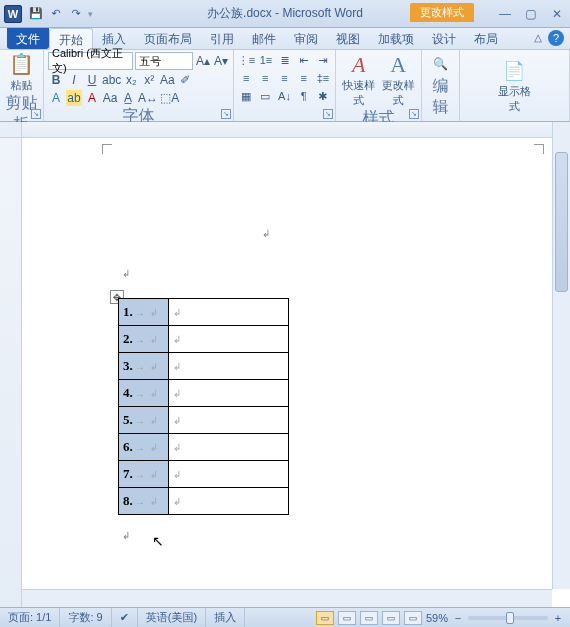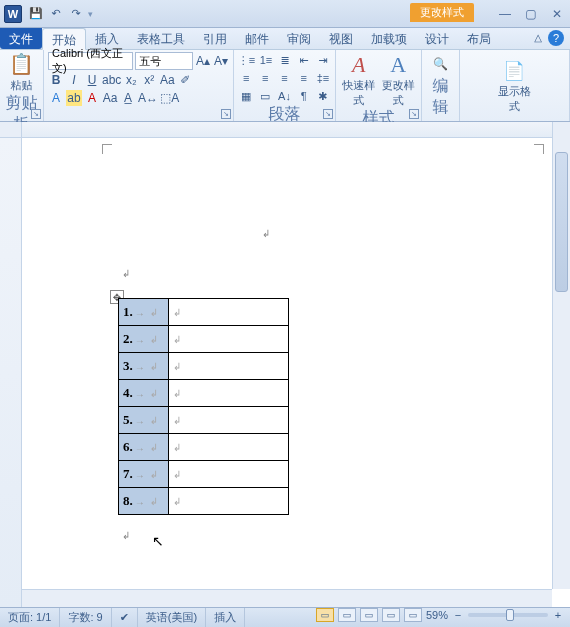--- a/index.html
+++ b/index.html
@@ -12,21 +12,21 @@
   .qat-btn { width: 16px; height: 16px; display:flex; align-items:center; justify-content:center; color: #3b5d8a; font-size: 11px; }
   .qat-sep { color:#7a96bc; font-size:9px;}
   .title-text { position: absolute; left: 50%; transform: translateX(-50%); color: #3b5d8a; font-size: 12px; }
   .context-tab { position: absolute; right: 96px; top: 3px; background: #f0a030; color: #fff; padding: 2px 10px; font-size: 11px; border-radius: 2px 2px 0 0; }
   .win-controls { position: absolute; right: 4px; display: flex; gap: 8px; color: #4a6a99; font-size:12px; align-items:center;}
   .win-controls span { width: 18px; text-align:center;}
 
   
   .ribbon-tabs { height: 22px; background: linear-gradient(#e8f0fb,#dbe6f4); display: flex; border-bottom: 1px solid #b8cce0; position: relative; }
   .tab { padding: 3px 9px; color: #3b5d8a; font-size: 12px; cursor: default; }
-  .tab.file { background: #1e5bb5; color: #fff; border-radius: 0 0 3px 3px; margin-left:0;}
+  .tab.file { background: #1e5bb5; color: #fff; border-radius: 0 0 3px 3px; margin-left:7px;}
   .tab.active { background: #f4f7fc; border: 1px solid #b8cce0; border-bottom: 1px solid #f4f7fc; border-radius: 3px 3px 0 0; margin-bottom:-1px;}
   .help-icon { position: absolute; right: 6px; top: 2px; width: 16px; height: 16px; background: #2a7cd8; color:#fff; border-radius: 50%; font-size: 11px; text-align:center; line-height:16px;}
   .ribbon-min { position:absolute; right: 28px; top:4px; color:#3b5d8a; font-size:10px;}
 
   
   .ribbon { height: 72px; background: linear-gradient(#f4f8fd,#e6eef8); border-bottom: 1px solid #9fb4d1; display: flex; }
   .group { border-right: 1px solid #c4d4e8; padding: 2px 4px; display:flex; flex-direction:column; justify-content:space-between; position:relative;}
   .group-label { text-align:center; font-size: 16px; color: #5a7aa8; padding-bottom:1px;}
   .grp-body { flex:1; display:flex; align-items:center; gap:3px;}
 
@@ -78,53 +78,54 @@
   table.doc-tbl td { border:1px solid #000; height:27px; vertical-align: middle; font-family: "Times New Roman", serif; font-size:12px; padding: 0 4px;}
   .c1 { width:50px; background:#b8cce4;}
   .c1 .num { font-weight: bold; font-size: 13px;}
   .c2 { width:120px; }
   .arrow { color:#999; font-size:10px; margin: 0 2px;}
   .pm { color:#aaa; font-size:10px;}
 
   .cursor { position:absolute; left:130px; top:395px; font-size:14px; color:#000; pointer-events:none;}
 
   
-  .status-bar { position:absolute; bottom:0; left:0; right:0; height:20px; background:linear-gradient(#dce7f5,#cad9ec); border-top:1px solid #9fb4d1; display:flex; align-items:flex-start; font-size:11px; color:#3b5d8a;}
+  .status-bar { position:absolute; bottom:0; left:0; right:0; height:20px; background:linear-gradient(#dce7f5,#cad9ec); border-top:1px solid #9fb4d1; display:flex; align-items:center; font-size:11px; color:#3b5d8a;}
   .status-seg { padding: 0 8px; border-right:1px solid #b4c6dd; height:100%; display:flex; align-items:center;}
   .status-right { margin-left:auto; display:flex; align-items:center; gap:4px; padding-right:6px;}
   .view-btn { width:18px; height:14px; border:1px solid #9fb4d1; background:#eaf1fa; font-size:9px; display:flex; align-items:center; justify-content:center;}
   .view-btn.active{ background:#f8e0a8; border-color:#d8a628;}
   .zoom-slider { width:80px; height:4px; background:#bccde4; position:relative; border-radius:2px;}
   .zoom-thumb { position:absolute; left:38px; top:-4px; width:8px; height:12px; background:#eaf1fa; border:1px solid #7a96bc; border-radius:2px;}
   .zoom-btn { width:12px; text-align:center;}
 </style>
 </head>
 <body>
 
 <div class="title-bar">
   <div class="word-icon">W</div>
   <div class="qat">
     <span class="qat-btn">💾</span>
     <span class="qat-btn">↶</span>
     <span class="qat-btn">↷</span>
     <span class="qat-sep">▾</span>
   </div>
+  <div class="title-text">办公族.docx - Microsoft Word</div>
   <div class="context-tab">更改样式</div>
   <div class="win-controls">
     <span>—</span>
     <span>▢</span>
     <span>✕</span>
   </div>
 </div>
 
 <div class="ribbon-tabs">
   <div class="tab file">文件</div>
   <div class="tab active">开始</div>
   <div class="tab">插入</div>
-  <div class="tab">表格工具</div>
+  <div class="tab">页面布局</div>
   <div class="tab">引用</div>
   <div class="tab">邮件</div>
   <div class="tab">审阅</div>
   <div class="tab">视图</div>
   <div class="tab">加载项</div>
   <div class="tab">设计</div>
   <div class="tab">布局</div>
   <span class="ribbon-min">△</span>
   <div class="help-icon">?</div>
 </div>
@@ -162,20 +163,21 @@
       <div class="font-row">
         <span class="f-btn" style="color:#2a7cd8">A</span>
         <span class="f-btn" style="background:#ffe680">ab</span>
         <span class="f-btn" style="color:#c00">A</span>
         <span class="f-btn">Aa</span>
         <span class="f-btn">A̲</span>
         <span class="f-btn">A↔</span>
         <span class="f-btn">⬚A</span>
       </div>
     </div>
+    <div class="group-label">字体</div>
     <div class="dialog-launcher">↘</div>
   </div>
 
   <div class="group para-grp">
     <div class="para-rows">
       <div class="para-row">
         <span class="p-btn">⋮≡</span>
         <span class="p-btn">1≡</span>
         <span class="p-btn">≣</span>
         <span class="p-btn">⇤</span>
@@ -189,21 +191,20 @@
         <span class="p-btn">‡≡</span>
       </div>
       <div class="para-row">
         <span class="p-btn">▦</span>
         <span class="p-btn">▭</span>
         <span class="p-btn">A↓</span>
         <span class="p-btn">¶</span>
         <span class="p-btn">✱</span>
       </div>
     </div>
-    <div class="group-label">段落</div>
     <div class="dialog-launcher">↘</div>
   </div>
 
   <div class="group style-grp">
     <div class="grp-body style-btns">
       <div class="style-btn">
         <div class="style-icon" style="color:#c0504d;font-style:italic;font-family:serif;font-size:22px">A</div>
         <span>快速样式</span>
       </div>
       <div class="style-btn">

